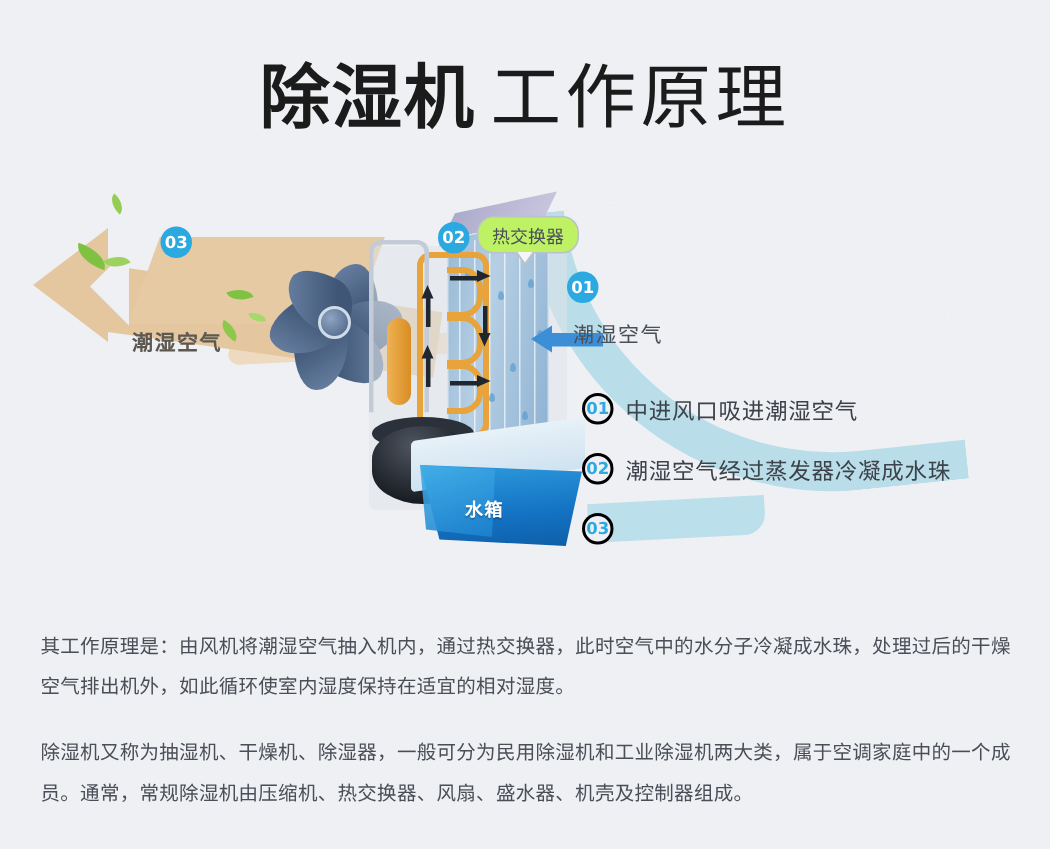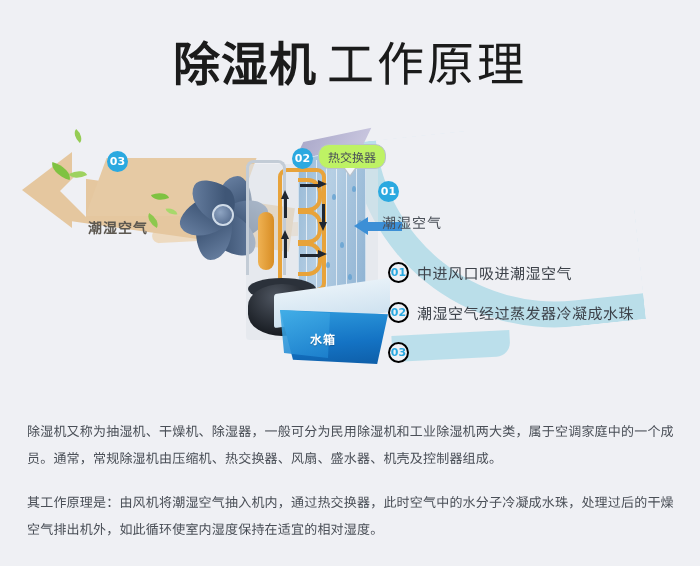--- a/index.html
+++ b/index.html
@@ -582,17 +582,17 @@
       <span class="badge">02</span>
       <span class="step-text">潮湿空气经过蒸发器冷凝成水珠</span>
     </div>
     <div class="step">
       <span class="badge">03</span>
     </div>
   </div>
 
 
   <div class="copy">
+    <p class="para">其工作原理是：由风机将潮湿空气抽入机内，通过热交换器，此时空气中的水分子冷凝成水珠，处理过后的干燥空气排出机外，如此循环使室内湿度保持在适宜的相对湿度。</p>
     <p class="para">除湿机又称为抽湿机、干燥机、除湿器，一般可分为民用除湿机和工业除湿机两大类，属于空调家庭中的一个成员。通常，常规除湿机由压缩机、热交换器、风扇、盛水器、机壳及控制器组成。</p>
-    <p class="para">其工作原理是：由风机将潮湿空气抽入机内，通过热交换器，此时空气中的水分子冷凝成水珠，处理过后的干燥空气排出机外，如此循环使室内湿度保持在适宜的相对湿度。</p>
   </div>
 
 </div>
 
 </body></html>

